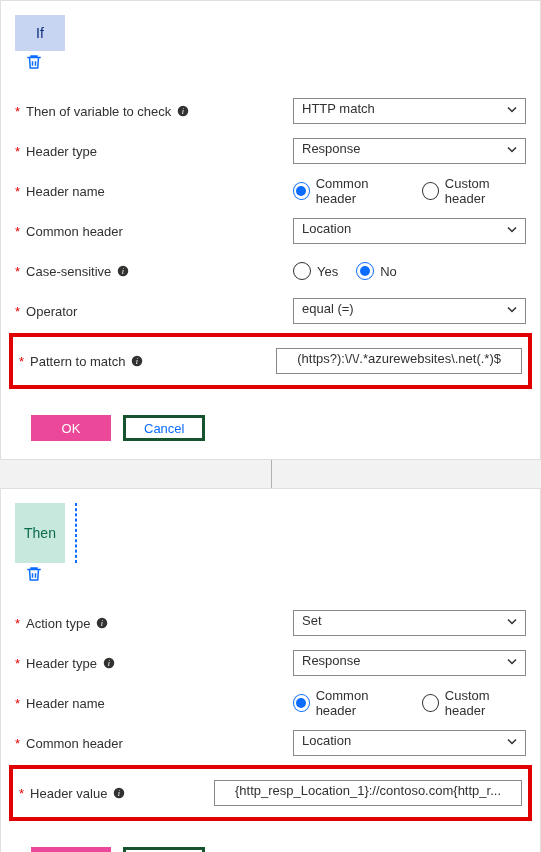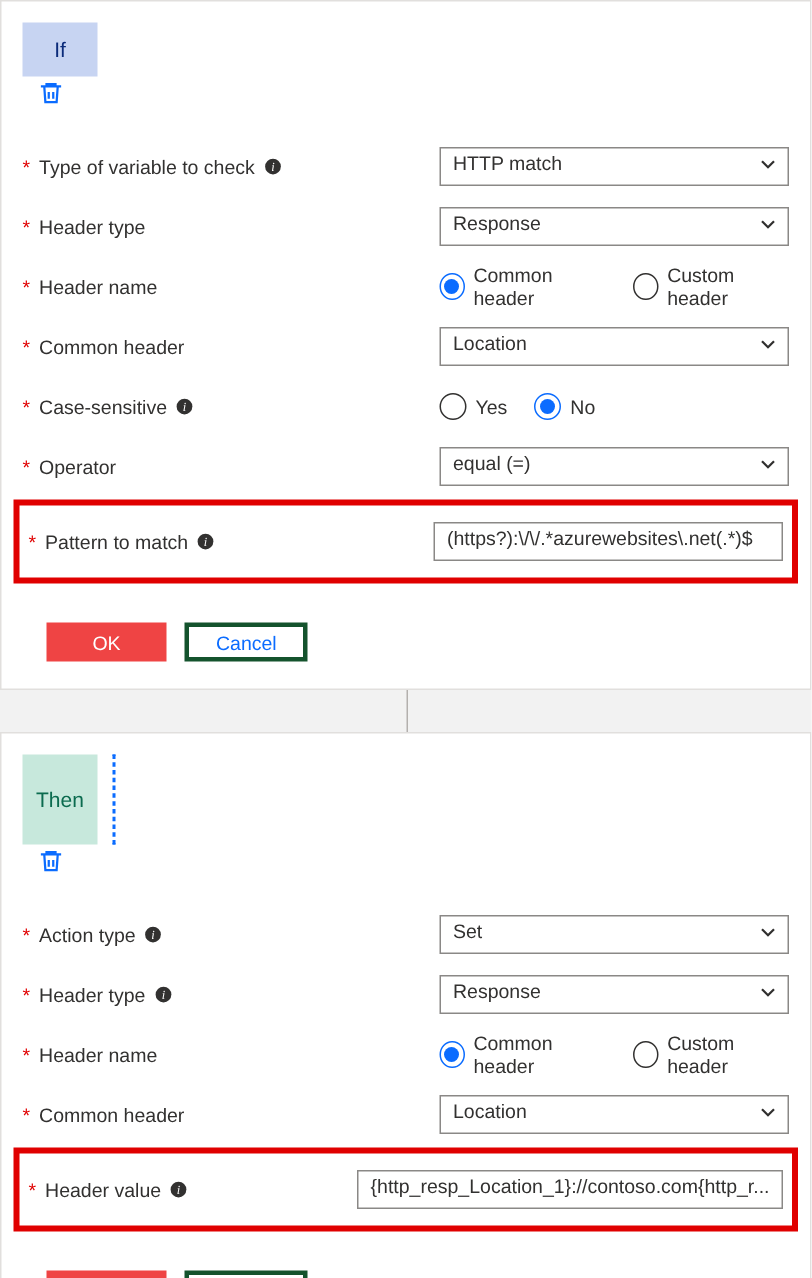--- a/index.html
+++ b/index.html
@@ -114,21 +114,21 @@
     flex: 1;
   }
   .select-wrap .chev {
     position: absolute;
     right: 8px;
     top: 50%;
     transform: translateY(-50%);
     pointer-events: none;
   }
   .text-input {
-    padding: 2px 8px;
+    padding: 2px 20px;
     white-space: nowrap;
     overflow: hidden;
     text-overflow: ellipsis;
   }
   .radio-group {
     display: flex;
     align-items: center;
     gap: 18px;
     flex: 1;
   }
@@ -172,21 +172,21 @@
     min-width: 80px;
     padding: 0 18px;
     font-family: inherit;
     font-size: 13px;
     cursor: pointer;
     display: inline-flex;
     align-items: center;
     justify-content: center;
   }
   .btn-primary {
-    background: #ef4444;
+    background: #ec4899;
     color: #fff;
     border: none;
   }
   .btn-secondary {
     background: #fff;
     color: #0b6cff;
     border: 3px solid #14532d;
   }
   .chev svg { width: 12px; height: 12px; }
 </style>
@@ -201,21 +201,21 @@
     <div class="trash-btn">
       <svg viewBox="0 0 24 24" fill="none" stroke="#0b6cff" stroke-width="2">
           <path d="M3 6h18M8 6V4h8v2M6 6l1 14h10l1-14M10 11v6M14 11v6"></path>
         </svg>
     </div>
   </div>
 
   <div class="form-row">
     <div class="label-col">
       <span class="req">*</span>
-      <span>Type of variable to check</span>
+      <span>Then of variable to check</span>
       <span class="info-icon">
         <svg viewBox="0 0 16 16">
             <circle cx="8" cy="8" r="7" fill="#323130"></circle>
             <text x="8" y="12" text-anchor="middle" font-size="11" fill="#fff" font-family="Georgia" font-style="italic">i</text>
           </svg>
       </span>
     </div>
     <div class="control-col">
       <div class="select-wrap">
         <div class="select">HTTP match</div>

